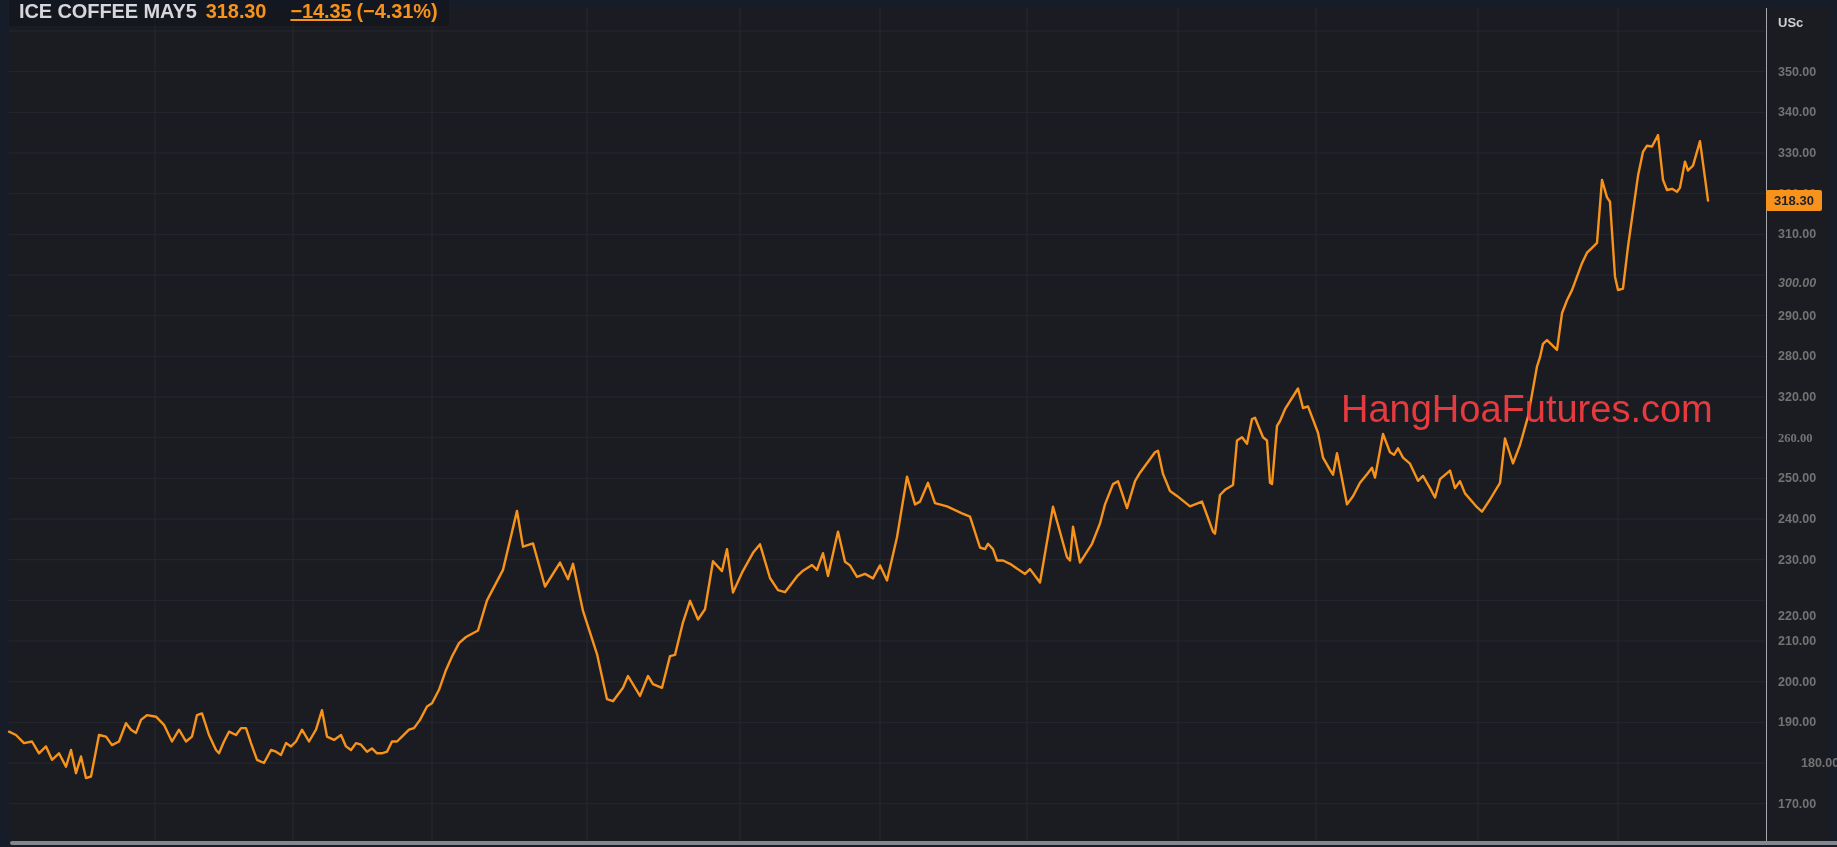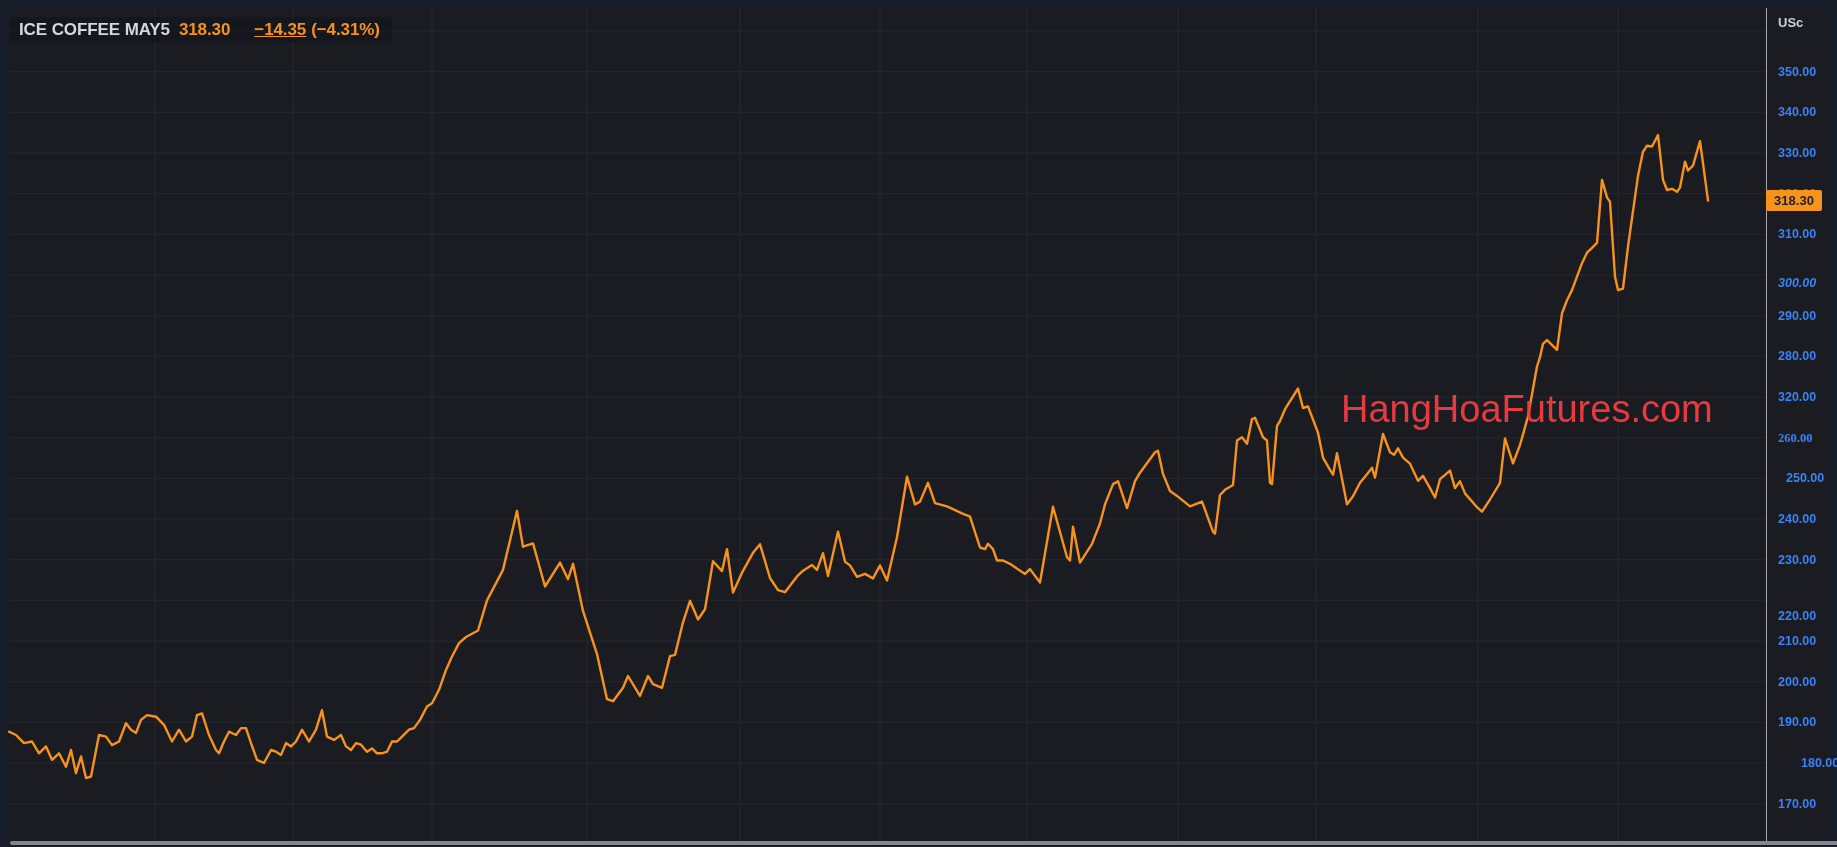--- a/index.html
+++ b/index.html
@@ -8,42 +8,42 @@
     width:1837px;height:847px;position:relative;overflow:hidden;
     background:#171c29;
     font-family:"Liberation Sans","DejaVu Sans",sans-serif;
   }
   .chart-pane{
     position:absolute;left:9px;top:8px;width:1757px;height:833px;
     background:#1b1c22;
   }
   #chart-svg{position:absolute;left:0;top:0;width:1837px;height:847px;}
   .legend{
-    position:absolute;left:9px;top:17px;height:26px;
-    display:flex;align-items:center;padding:0 12px 0 10px;
+    position:absolute;left:9px;top:0;height:26px;
+    display:flex;padding:0 12px 0 10px;
     background:rgba(16,18,26,0.45);
-    font-size:17px;font-weight:600;letter-spacing:-0.1px;white-space:nowrap;
+    font-size:20px;font-weight:600;letter-spacing:-0.1px;white-space:nowrap;
     z-index:5;
   }
   .legend .sym{color:#d5d7dc;}
   .legend .val{color:#f7931a;margin-left:9px;}
   .legend .chg{margin-left:24px;text-decoration:underline;}
   .legend .pct{margin-left:5px;}
   .watermark{
     position:absolute;left:1341px;top:388px;z-index:4;
     font-size:38px;font-weight:400;color:#f13c40;opacity:0.95;
     white-space:nowrap;letter-spacing:0px;
   }
   .price-axis{
     position:absolute;left:1766px;top:8px;width:62px;height:833px;
     background:#1b1c22;border-left:1.5px solid #a3a6ad;z-index:3;
   }
   .price-axis .tick, .price-axis .unit{
     position:absolute;left:11px;height:14px;line-height:14px;
-    font-size:12.5px;font-weight:600;color:#3b82f6;white-space:nowrap;
+    font-size:12.5px;font-weight:600;color:#737373;white-space:nowrap;
   }
   .price-axis .unit{color:#cdcfd4;font-size:13px;}
   .price-tag{
     position:absolute;left:1766px;top:190px;width:56px;height:21px;z-index:6;
     background:#f7931a;border-radius:2px;
     color:#1c2030;font-size:13px;font-weight:700;
     text-align:center;line-height:21px;
   }
   .bottom-scrollbar{
     position:absolute;left:10px;top:841px;width:1827px;height:3.5px;
@@ -104,21 +104,21 @@
 <div class="tick" style="top: 56.7px;">350.00</div>
     <div class="tick" style="top: 97.367px;">340.00</div>
     <div class="tick" style="top: 138.034px;">330.00</div>
     <div class="tick" style="top: 178.701px;">320.00</div>
     <div class="tick" style="top: 219.368px;">310.00</div>
     <div class="tick" style="top: 268px; font-style: italic;">300.00</div>
     <div class="tick" style="top: 300.702px;">290.00</div>
     <div class="tick" style="top: 341.369px;">280.00</div>
     <div class="tick" style="top: 382.036px;">320.00</div>
     <div class="tick" style="top: 422.703px; font-family: Liberation Serif, serif;">260.00</div>
-    <div class="tick" style="top: 463.37px; margin-left: 8px;">250.00</div>
+    <div class="tick" style="top: 463.37px;">250.00</div>
     <div class="tick" style="top: 504.037px;">240.00</div>
     <div class="tick" style="top: 544.704px;">230.00</div>
     <div class="tick" style="top: 585.371px; margin-top: 16px;">220.00</div>
     <div class="tick" style="top: 626.038px;">210.00</div>
     <div class="tick" style="top: 666.705px;">200.00</div>
     <div class="tick" style="top: 707.372px;">190.00</div>
     <div class="tick" style="top: 748.039px; margin-left: 23px;">180.00</div>
     <div class="tick" style="top: 788.706px; text-align: right;">170.00</div>
   </div>
 

